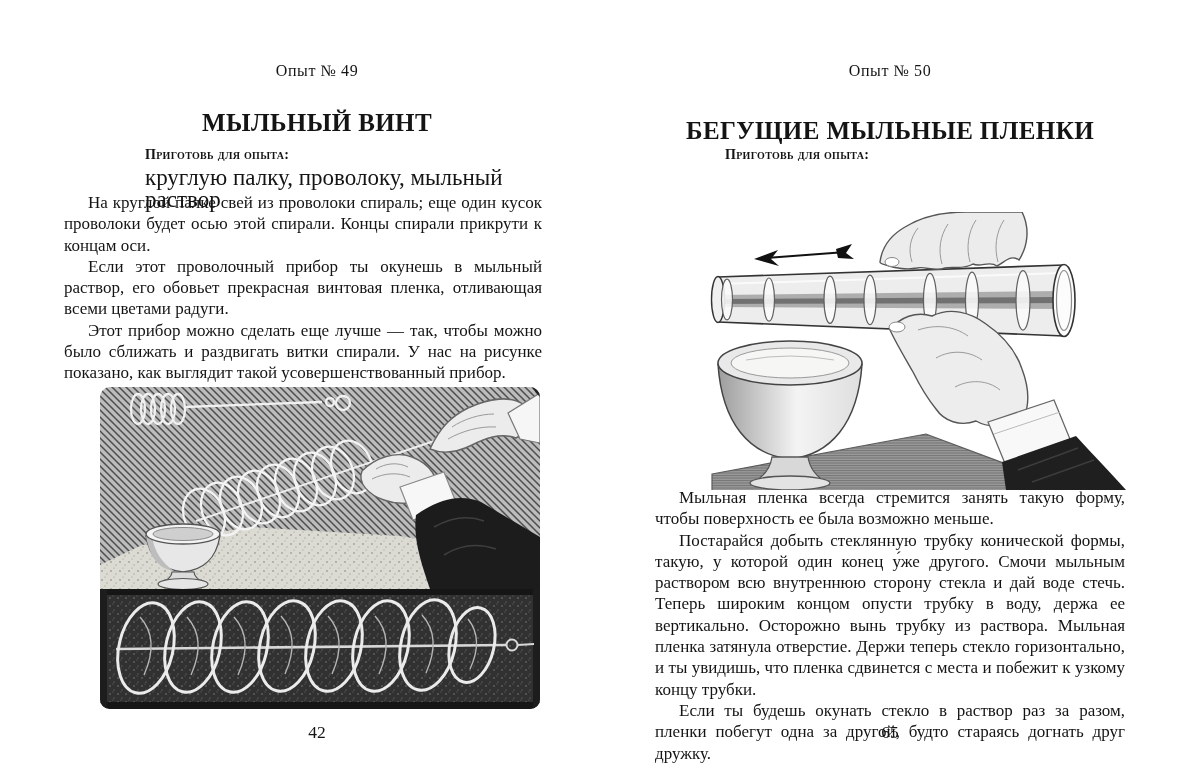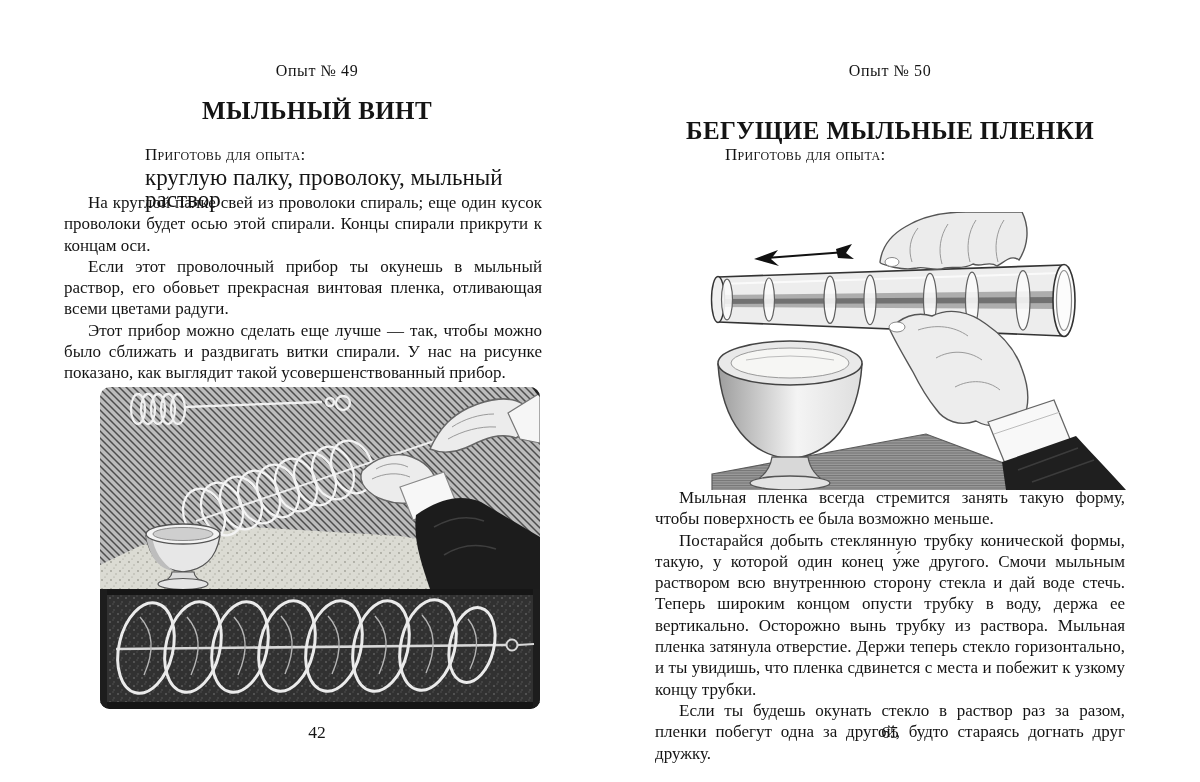--- a/index.html
+++ b/index.html
@@ -4,32 +4,32 @@
 <style>
   html,body{margin:0;padding:0;}
   body{
     width:1200px;height:782px;background:#ffffff;position:relative;overflow:hidden;
     font-family:"Liberation Serif", serif;color:#141414;
     -webkit-font-smoothing:antialiased;
   }
   .abs{position:absolute;}
   .exp-label{font-size:16px;text-align:center;letter-spacing:.6px;}
   .page-title{font-size:25px;font-weight:bold;text-align:center;letter-spacing:.4px;}
-  .prep-heading{font-size:17px;font-weight:normal;font-variant:small-caps;letter-spacing:.3px;line-height:24px;}
+  .prep-heading{font-size:14px;font-weight:bold;font-variant:small-caps;letter-spacing:.3px;line-height:24px;}
   .prep-item{font-size:23px;line-height:22px;}
   .body-text p{margin:0;font-size:17px;line-height:21.3px;text-align:justify;text-indent:24px;}
   .page-num{font-size:17.5px;text-align:center;}
   svg{display:block;}
 </style>
 </head>
 <body>
 
 <div class="abs exp-label" style="left:78px;top:62px;width:478px;">Опыт № 49</div>
 
-<div class="abs page-title" style="left:78px;top:97px;width:478px;">МЫЛЬНЫЙ ВИНТ</div>
+<div class="abs page-title" style="left:78px;top:109px;width:478px;">МЫЛЬНЫЙ ВИНТ</div>
 
 <div class="abs" style="left:145px;top:143px;width:410px;">
   <div class="prep-heading">Приготовь для опыта:</div>
   <div class="prep-item">круглую палку, проволоку, мыльный раствор</div>
 </div>
 
 <div class="abs body-text" style="left:64px;top:192px;width:478px;">
   <p>На круглой палке свей из проволоки спираль; еще один кусок проволоки будет осью этой спирали. Концы спирали прикрути к концам оси.</p>
   <p>Если этот проволочный прибор ты окунешь в мыльный раствор, его обовьет прекрасная винтовая пленка, отливающая всеми цветами радуги.</p>
   <p>Этот прибор можно сделать еще лучше — так, чтобы можно было сближать и раздвигать витки спирали. У нас на рисунке показано, как выглядит такой усовершенствованный прибор.</p>

